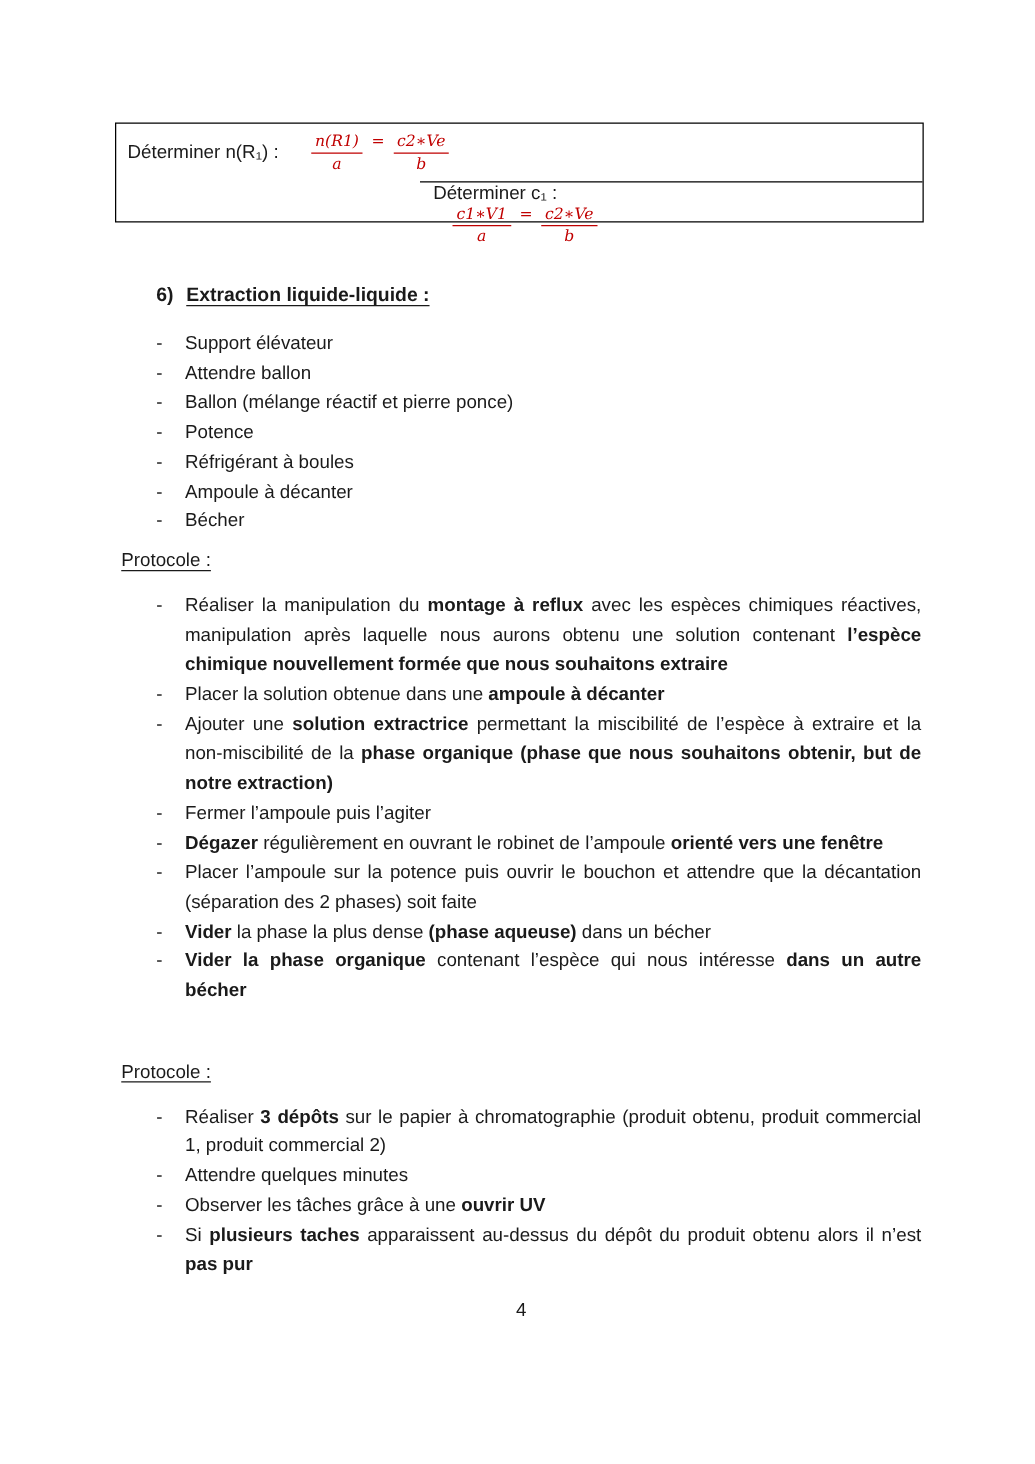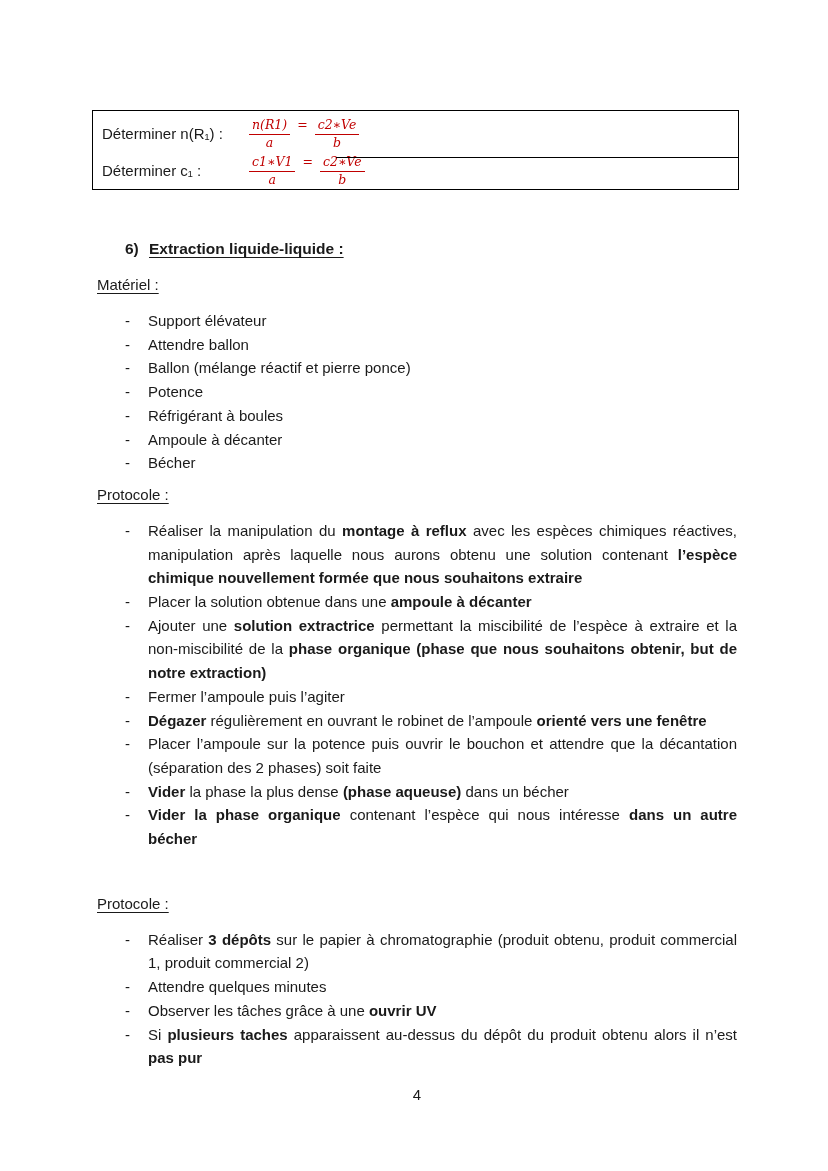--- a/index.html
+++ b/index.html
@@ -11,39 +11,39 @@
     -webkit-font-smoothing: antialiased;
   }
   .page {
     position: relative;
     width: 828px; height: 1171px;
     background: #ffffff;
     overflow: hidden;
   }
   .content {
     position: absolute;
-    left: 97px; top: 110px;
+    left: 97px; top: 98px;
     width: 640px;
     font-size: 15px;
     line-height: 23.7px;
   }
 
   
   .formula-table {
     position: relative;
     margin-left: -5px;
     width: 645px;
     height: 78px;
     border: 1.6px solid #000;
     margin-bottom: 49px;
     background: #fff;
   }
   .ft-row { display: flex; align-items: center; padding-left: 9px; }
   .ft-row.r1 { height: 46px; }
-  .ft-row.r2 { height: 28px; }
+  .ft-row.r2 { height: 28px; flex-direction: column; }
   .ft-label { width: 147px; flex: none; line-height: 20px; }
   .formula {
     display: inline-flex; align-items: flex-start;
     color: #c00000;
     font-family: "DejaVu Serif", serif;
     font-style: italic;
     font-size: 12.5px;
     line-height: 1;
   }
   .frac { display: inline-block; text-align: center; }
@@ -105,21 +105,20 @@
           </span>
         </span>
       </div>
       <div class="ft-sep"></div>
     </div>
 
     <div class="heading">
       <span class="h-num">6)</span><span class="h-title">Extraction liquide-liquide :</span>
     </div>
 
-    <div class="sub-label">Matériel :</div>
     <div class="list materiel">
         <div class="li">
           <span class="dash">-</span>
           <div class="li-body"><span>Support élévateur</span></div>
         </div>
         <div class="li">
           <span class="dash">-</span>
           <div class="li-body"><span>Attendre ballon</span></div>
         </div>
         <div class="li">

